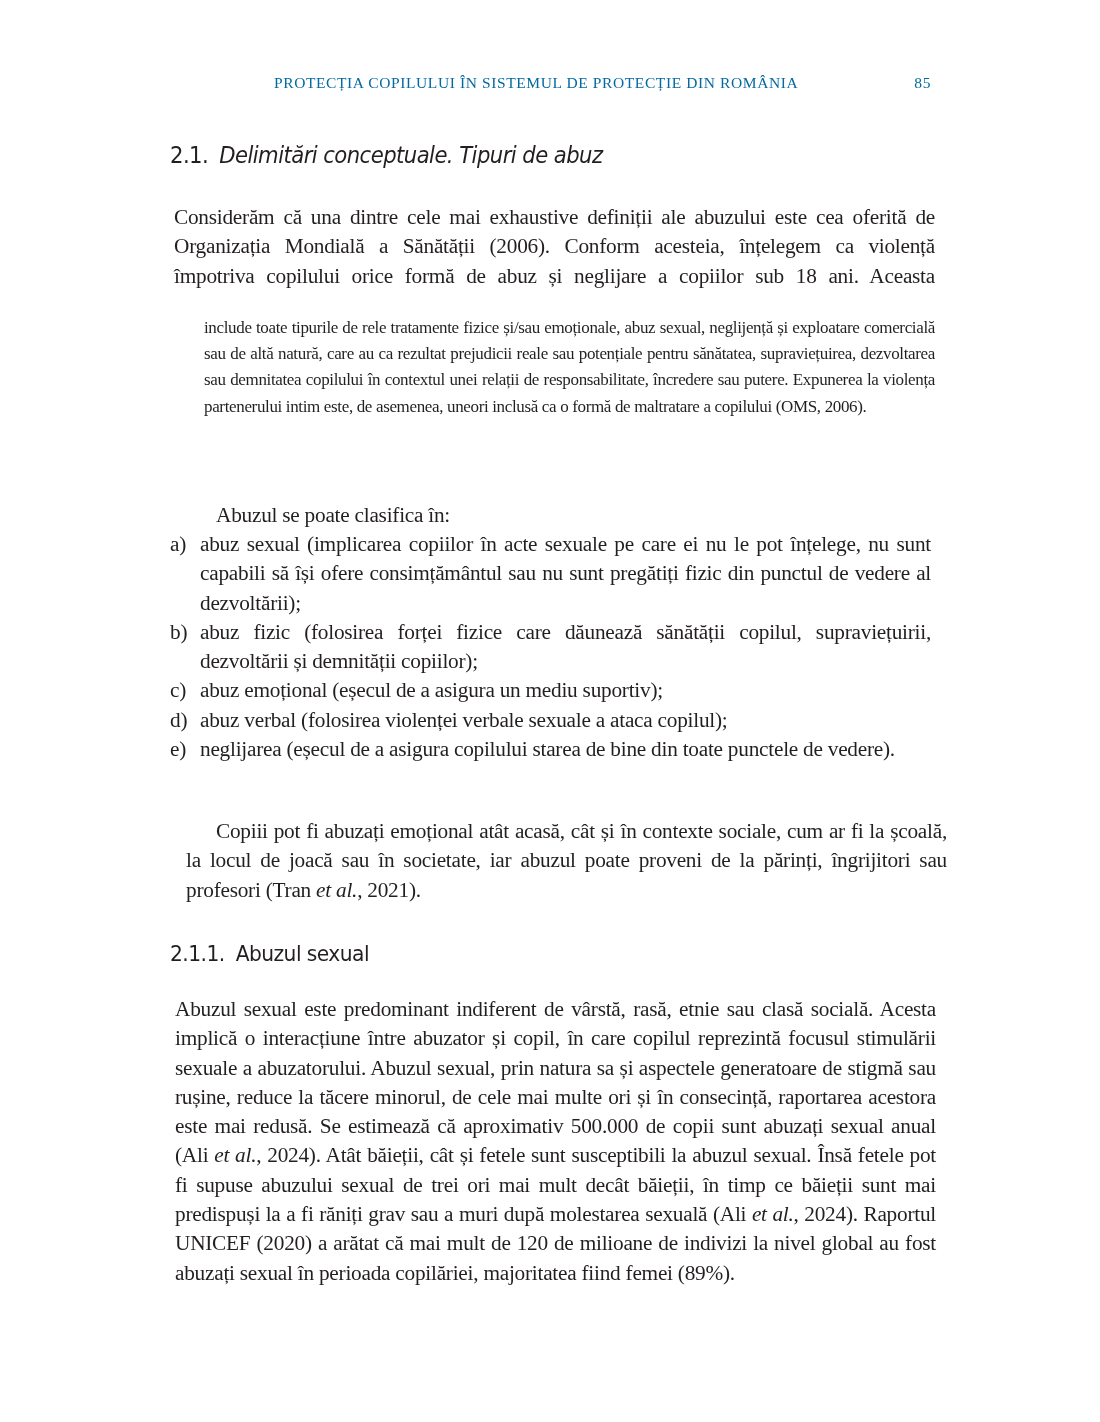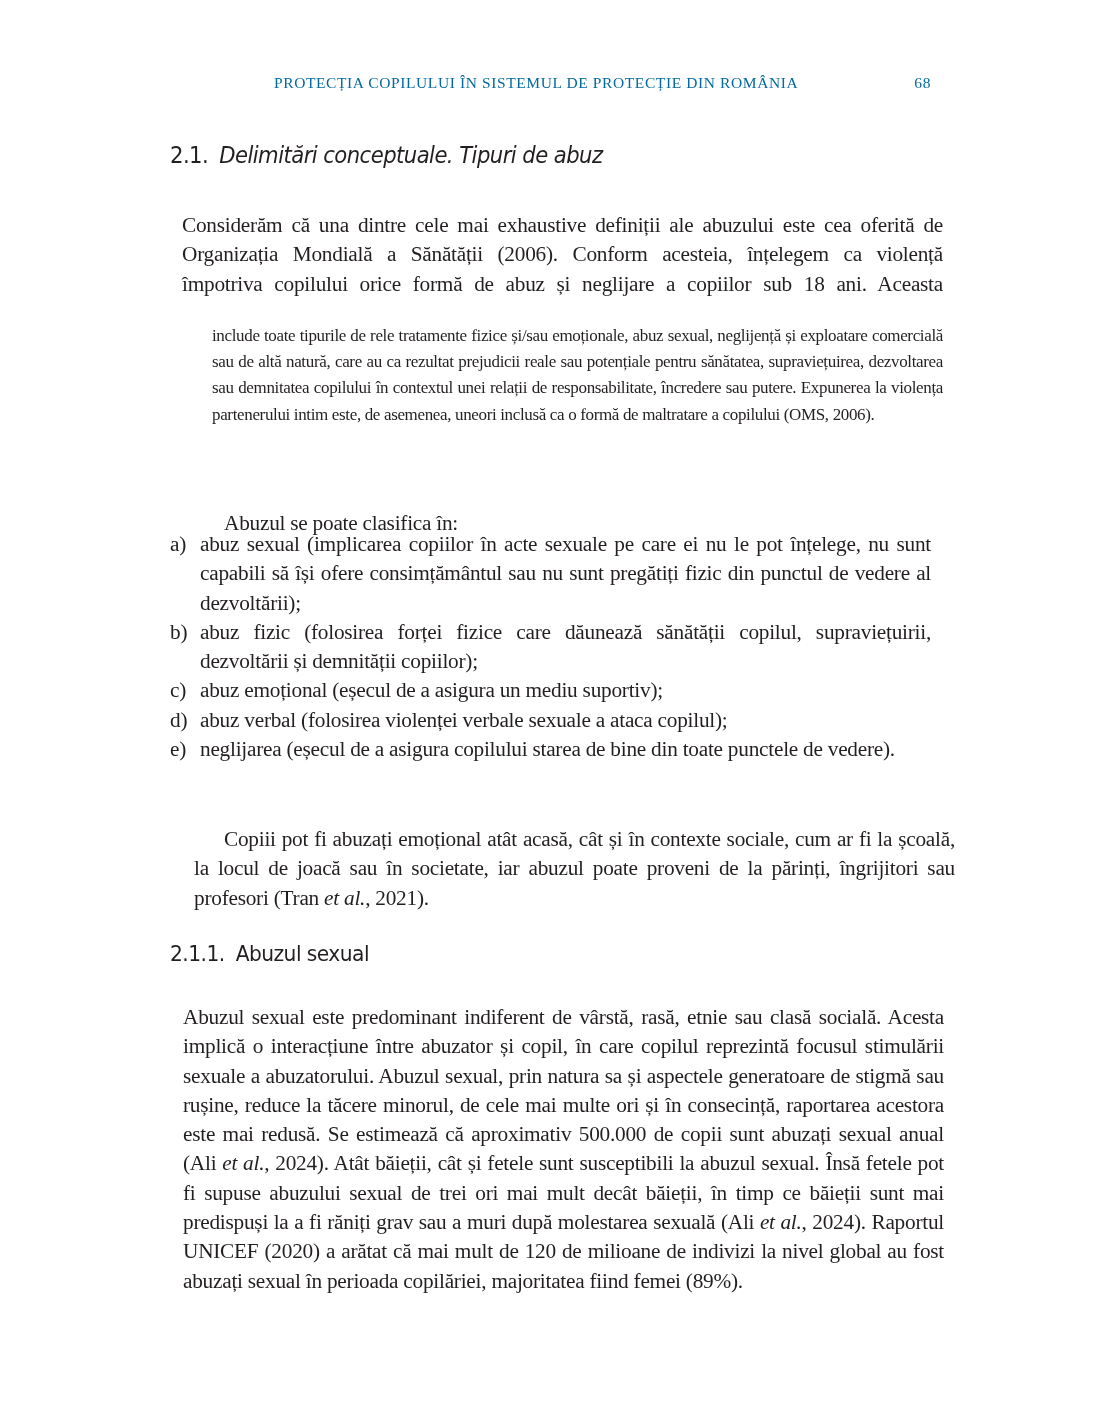--- a/index.html
+++ b/index.html
@@ -18,40 +18,40 @@
   .h2 .num { font-style: normal; margin-right: 12px; }
   .h2 .title { font-style: italic; }
   .h3 {
     position: absolute; top: 941px; left: 0;
     font-family: "DejaVu Sans", sans-serif; font-size: 22px; font-weight: normal; margin: 0;
     letter-spacing: -0.6px; transform: scaleX(0.92); transform-origin: left;
   }
   .h3 .num { margin-right: 12px; }
   .txt {
     font-family: "Liberation Serif", serif; font-size: 21.3px; line-height: 29.3px;
-    text-align: justify; margin: 12px; letter-spacing: -0.25px;
+    text-align: justify; margin: 4px; letter-spacing: -0.25px;
   }
   .p1 { position: absolute; top: 199px; left: 0; width: 761px; }
   .quote { position: absolute; top: 311px; left: 30px; width: 731px; font-size: 17px; line-height: 26.2px; letter-spacing: -0.35px; }
   .classify { position: absolute; top: 497px; left: 42px; }
   .list { position: absolute; top: 530px; left: 0; width: 761px; margin: 0; padding: 0; list-style: none; }
   .list li { display: flex; }
   .list .marker { width: 30px; flex: 0 0 30px; text-align: left; }
   .list .body { flex: 1; text-align: justify; }
   .p2 { position: absolute; top: 813px; left: 12px; width: 761px; text-indent: 30px; }
   .p3 { position: absolute; top: 991px; left: 1px; width: 761px; }
 </style>
 </head>
 <body>
 
 <div class="page">
 
   <div class="running-header">
     <span>PROTECȚIA COPILULUI ÎN SISTEMUL DE PROTECȚIE DIN ROMÂNIA</span>
-    <span>68</span>
+    <span>85</span>
   </div>
 
   <h2 class="h2">
     <span class="num">2.1.</span><span class="title">Delimitări conceptuale. Tipuri de abuz</span>
   </h2>
 
   <p class="txt p1" style="text-align-last: justify;">Considerăm că una dintre cele mai exhaustive definiții ale abuzului este cea oferită de Organizația Mondială a Sănătății (2006). Conform acesteia, înțelegem ca violență împotriva copilului orice formă de abuz și neglijare a copiilor sub 18 ani. Aceasta</p>
 
   <p class="txt quote">include toate tipurile de rele tratamente fizice și/sau emoționale, abuz sexual, neglijență și exploatare comercială sau de altă natură, care au ca rezultat prejudicii reale sau potențiale pentru sănătatea, supraviețuirea, dezvoltarea sau demnitatea copilului în contextul unei relații de responsabilitate, încredere sau putere. Expunerea la violența partenerului intim este, de asemenea, uneori inclusă ca o formă de maltratare a copilului (OMS, 2006).</p>
 

